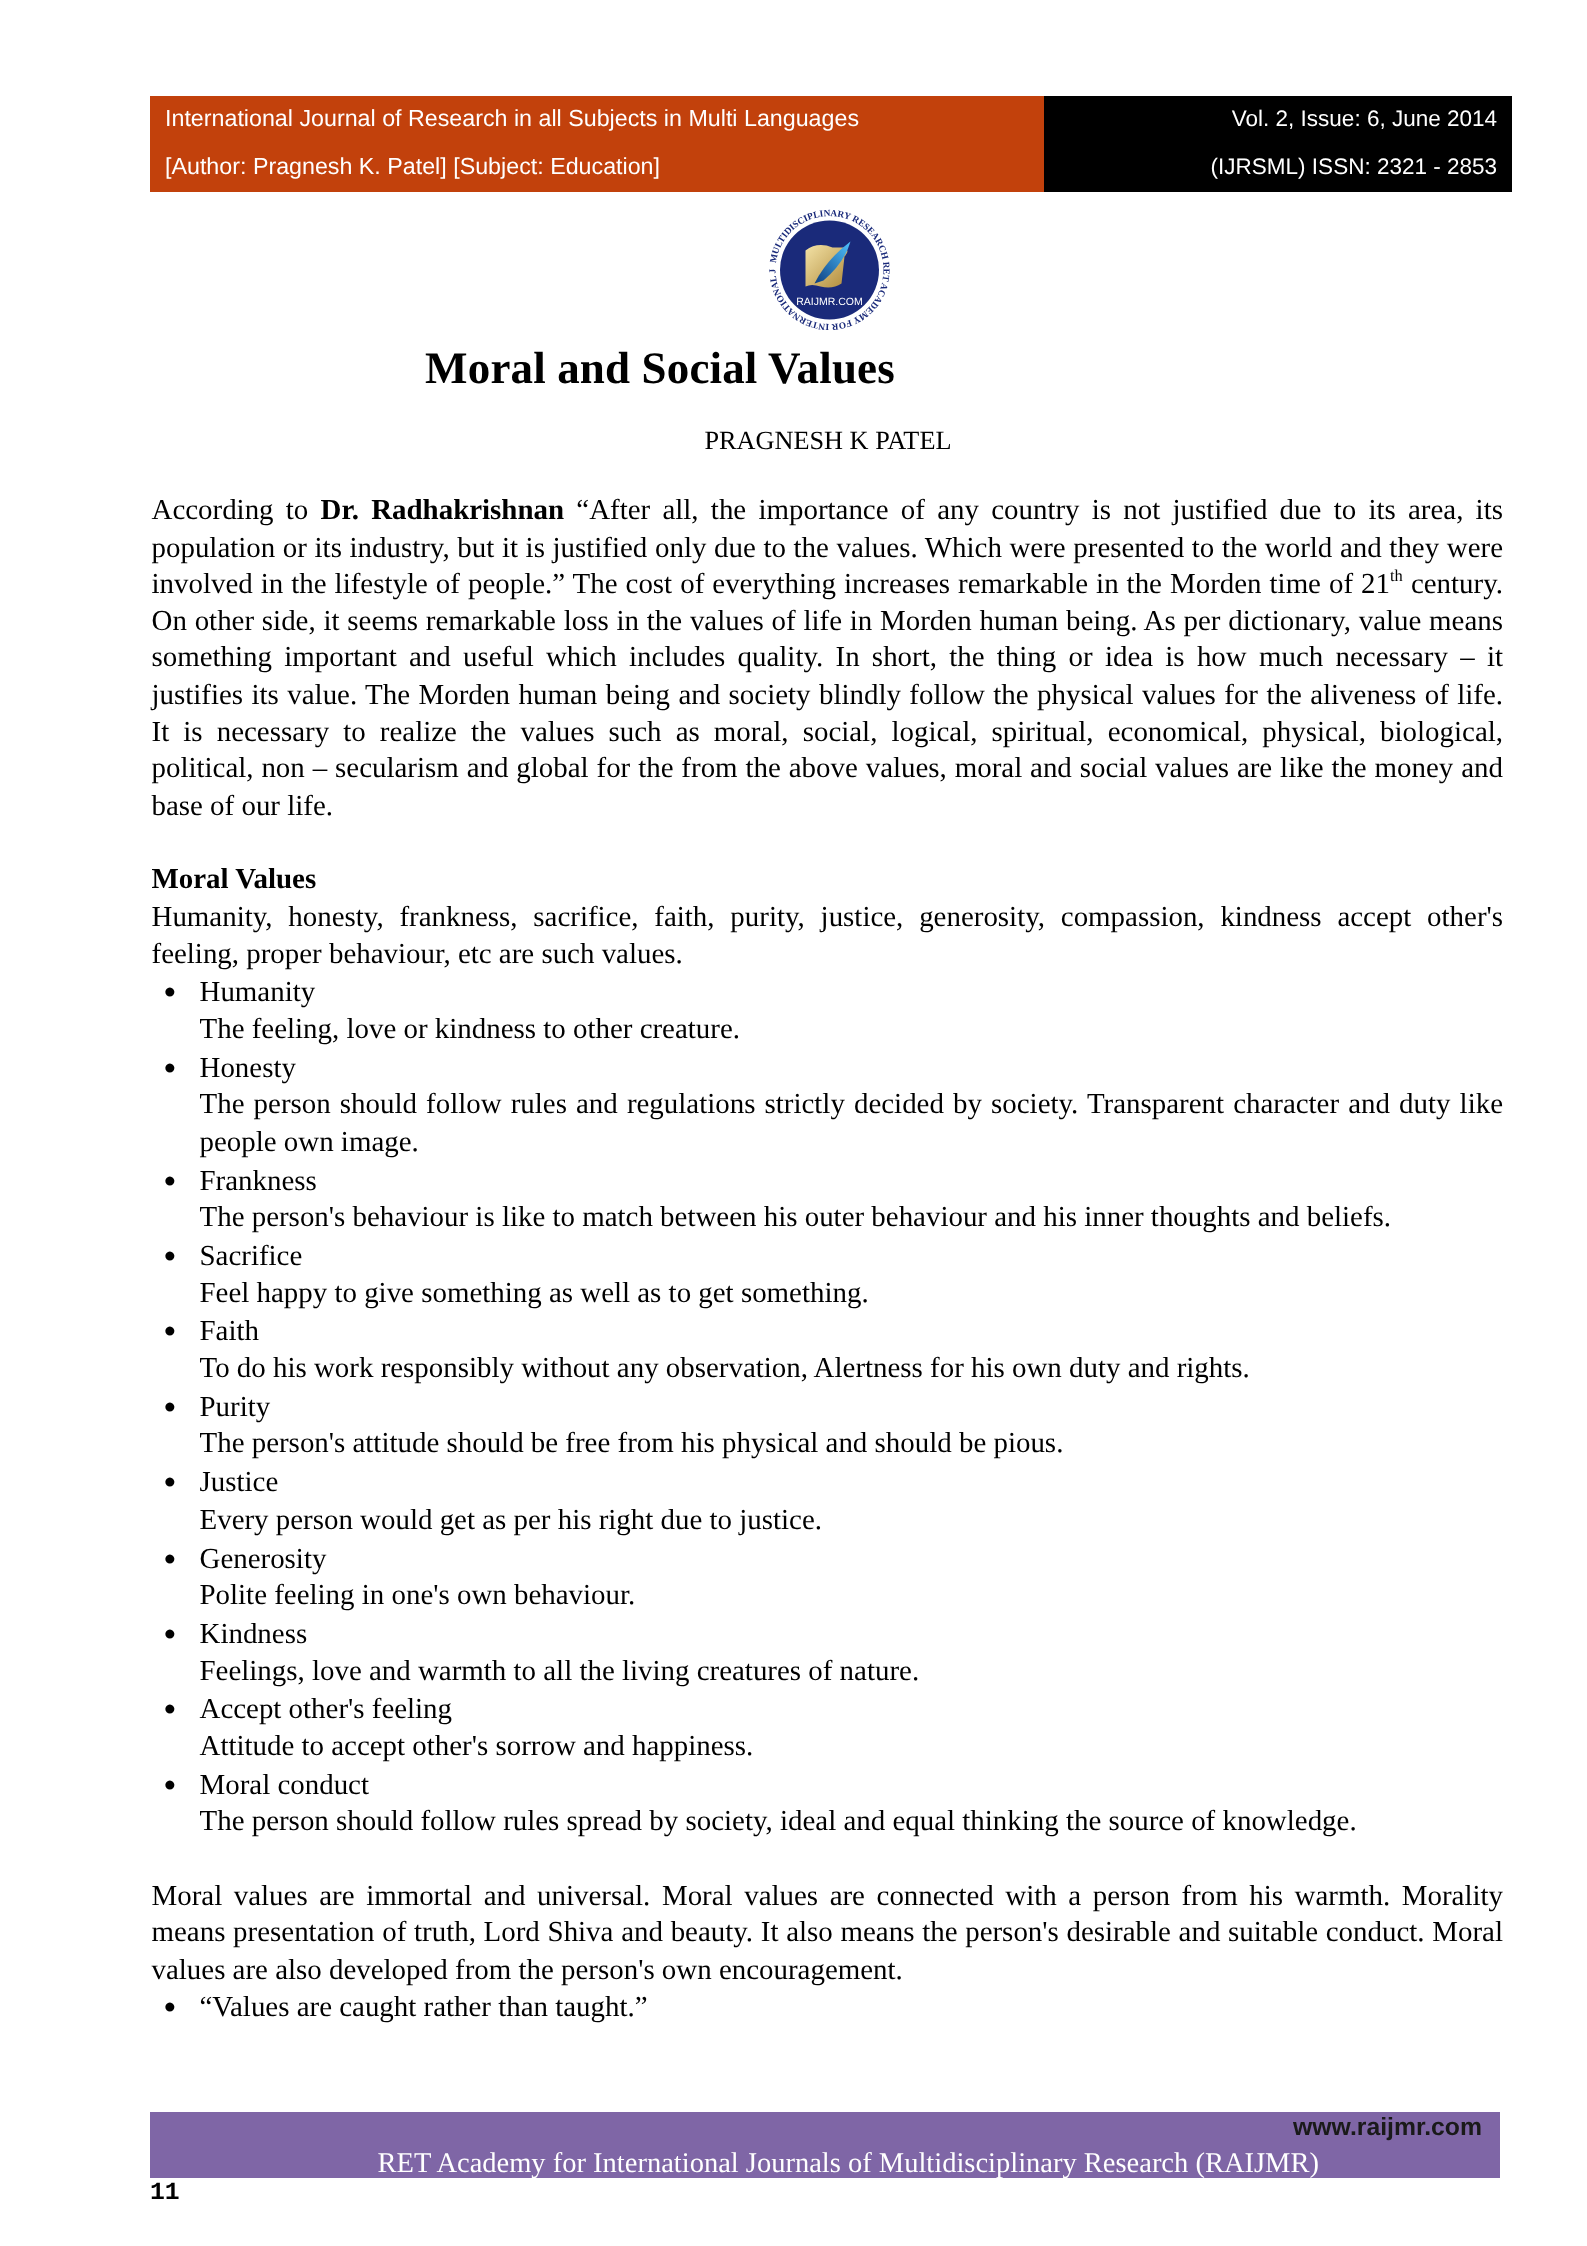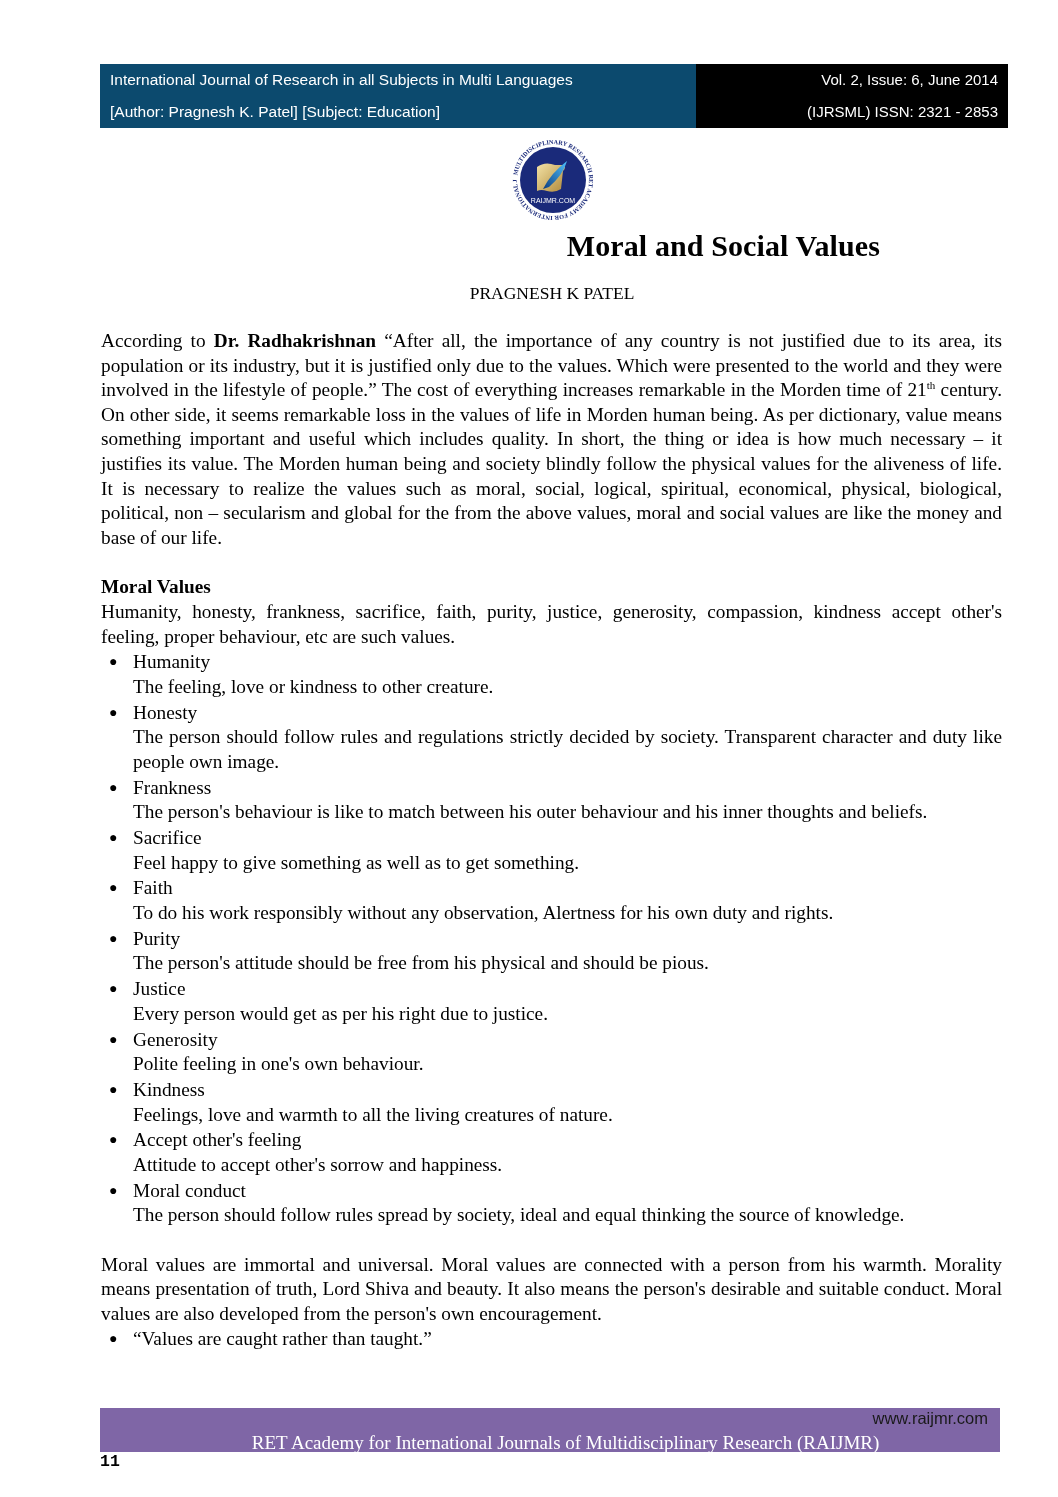--- a/index.html
+++ b/index.html
@@ -3,31 +3,31 @@
 <meta charset="utf-8">
 <style>
   html, body { margin: 0; padding: 0; background: #ffffff; }
   body {
     width: 1058px; height: 1497px; position: relative; overflow: hidden;
     font-family: "Liberation Serif", "DejaVu Serif", serif;
     color: #000;
   }
   
   .hdr { position: absolute; left: 100px; top: 64px; width: 908px; height: 64px; display: flex; }
-  .hdr-left { background: #0c4a6e; width: 596px; height: 100%; color: #fff;
+  .hdr-left { background: #c2410c; width: 596px; height: 100%; color: #fff;
     font-family: "Liberation Sans", "DejaVu Sans", sans-serif; font-size: 15.5px; }
   .hdr-right { background: #000; flex: 1; height: 100%; color: #fff; text-align: right;
     font-family: "Liberation Sans", "DejaVu Sans", sans-serif; font-size: 15px; }
   .hdr-line { height: 32px; line-height: 32px; padding: 0 10px; white-space: nowrap; }
   .hdr-right .hdr-line { padding: 0 10px 0 0; }
 
   
   .logo { position: absolute; left: 499px; top: 137px; width: 108px; height: 86px; }
 
-  .title { position: absolute; left: 0; width: 880px; top: 229px; text-align: right;
+  .title { position: absolute; left: 0; width: 880px; top: 229px; text-align: center;
     font-size: 30px; font-weight: bold; letter-spacing: 0.1px; }
   .author { position: absolute; left: 0; width: 1104px; top: 283px; text-align: center;
     font-size: 17.5px; }
 
   .content { position: absolute; left: 101px; top: 329px; width: 901px;
     font-size: 19.3px; line-height: 24.6px; }
   .content p { margin: 0; text-align: justify; }
   .content b { font-weight: bold; }
   sup { font-size: 11px; line-height: 0; vertical-align: super; }
   .sec-title { font-weight: bold; margin-top: 25px; }
@@ -37,21 +37,21 @@
   ul.vals li .name { font-weight: normal; display: block; margin-top: 1.2px; }
   ul.vals li .desc { display: block; text-align: justify; }
   .gap { height: 25px; }
 
   
   .ftr { position: absolute; left: 100px; top: 1408px; width: 900px; height: 44px; background: #7f66a6; }
   .ftr-l1 { position: absolute; left: 0; top: 1px; font-family: Liberation Mono, monospace;
     font-size: 16.5px; font-weight: bold; color: #fff; white-space: nowrap; margin-top: 43px; }
   .ftr-pg { color: #000; margin-right: 6px; }
   .ftr-web { position: absolute; right: 12px; top: 1px; font-family: "Liberation Sans", "DejaVu Sans", sans-serif;
-    font-size: 16.5px; font-weight: normal; color: #1a1a1a; }
+    font-size: 16.5px; font-weight: bold; color: #1a1a1a; }
   .ftr-l2 { position: absolute; left: 0; width: 100%; top: 24px; text-align: center;
     font-family: "Liberation Serif", "DejaVu Serif", serif; font-size: 19px; color: #fff; padding-left: 31px; box-sizing: border-box; }
 </style>
 </head>
 <body>
 
 <div class="hdr">
   <div class="hdr-left">
     <div class="hdr-line">International Journal of Research in all Subjects in Multi Languages</div>
     <div class="hdr-line">[Author: Pragnesh K. Patel] [Subject: Education]</div>

